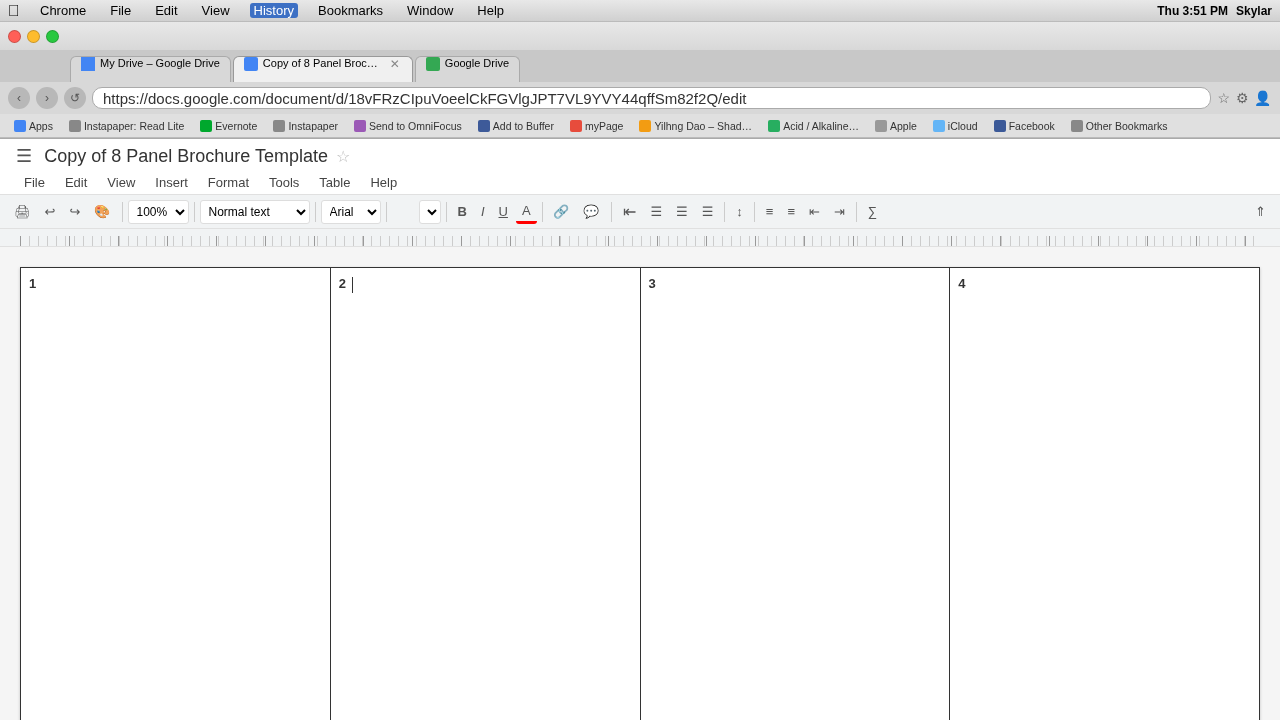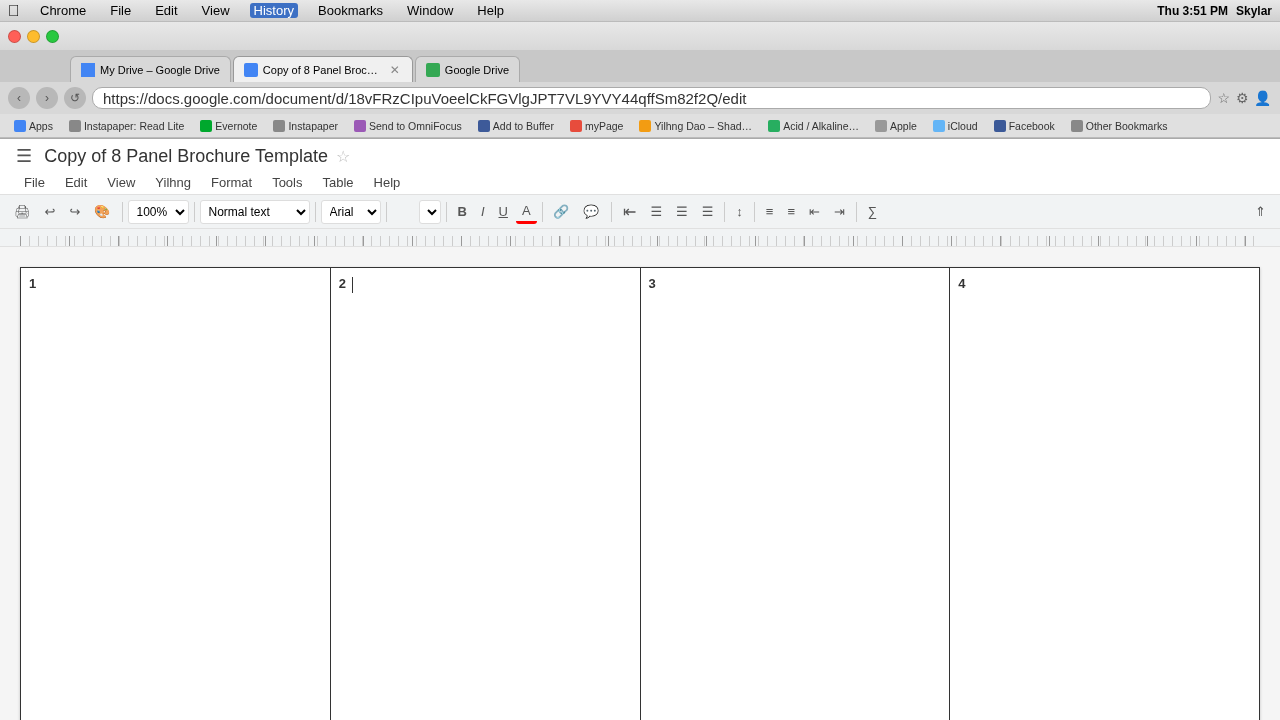--- a/index.html
+++ b/index.html
@@ -76,21 +76,20 @@
     
     .tabs-bar {
       display: flex;
       align-items: flex-end;
       height: 32px;
       padding: 0 70px;
       background: #c8c8c8;
     }
     .tab {
       display: flex;
-      align-items: center;
       height: 26px;
       padding: 0 10px;
       background: #d8d8d8;
       border: 1px solid #aaa;
       border-bottom: none;
       border-radius: 6px 6px 0 0;
       font-size: 11px;
       gap: 5px;
       cursor: pointer;
       max-width: 180px;
@@ -509,21 +508,21 @@
     <div class="docs-title-row">
       <span class="docs-menu-icon">☰</span>
       <span class="docs-title">Copy of 8 Panel Brochure Template</span>
       <span class="docs-star">☆</span>
     </div>
 
     <div class="docs-menubar">
       <span class="docs-menu-item">File</span>
       <span class="docs-menu-item">Edit</span>
       <span class="docs-menu-item">View</span>
-      <span class="docs-menu-item">Yilhng</span>
+      <span class="docs-menu-item">Insert</span>
       <span class="docs-menu-item">Format</span>
       <span class="docs-menu-item">Tools</span>
       <span class="docs-menu-item">Table</span>
       <span class="docs-menu-item">Help</span>
     </div>
   </div>
 
   <div class="docs-toolbar">
     <button class="toolbar-btn" title="Print">🖨</button>
     <button class="toolbar-btn" title="Undo">↩</button>

